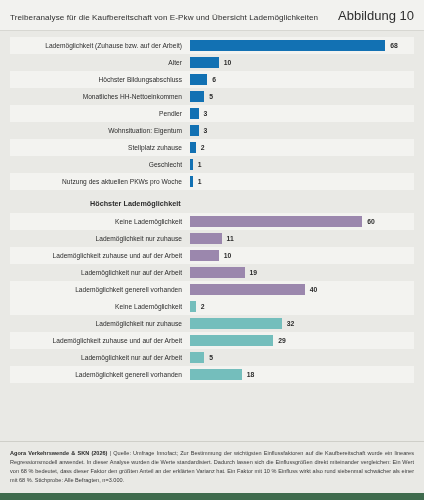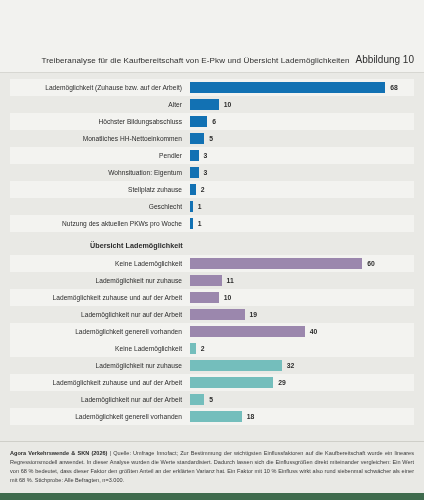--- a/index.html
+++ b/index.html
@@ -22,35 +22,34 @@
     flex-direction: column;
   }
 
   
   .header {
     background: #f2f2ef;
     border-bottom: 1px solid #d7d7d2;
     padding: 8px 10px 7px 10px;
     display: flex;
     align-items: baseline;
-    justify-content: flex-end;
+    justify-content: space-between;
     flex: 0 0 auto;
   }
   .header-title {
     font-size: 8.1px;
     color: #2e2e2e;
     letter-spacing: .01em;
     white-space: nowrap;
   }
   .header-fignum {
-    font-size: 10px;
+    font-size: 13px;
     color: #2e2e2e;
     white-space: nowrap;
     padding-left: 6px;
-    margin-top: 46px;
   }
 
   
   .body {
     flex: 1 1 auto;
     padding: 6px 10px 0 10px;
     display: flex;
     flex-direction: column;
   }
 
@@ -199,21 +198,21 @@
             <div class="row alt">
               <div class="row-label">Nutzung des aktuellen PKWs pro Woche</div>
               <div class="bar-area">
                 <div class="bar" style="background: rgb(18, 113, 179); width: 2.87px;"></div>
                 <div class="bar-value">1</div>
               </div>
             </div>
           </div>
         </div>
         <div class="section">
-          <div class="section-title">Übersicht Lademöglichkeit</div>
+          <div class="section-title">Höchster Lademöglichkeit</div>
           <div class="rows">
             <div class="row alt">
               <div class="row-label">Keine Lademöglichkeit</div>
               <div class="bar-area">
                 <div class="bar" style="background: rgb(155, 135, 173); width: 172.2px;"></div>
                 <div class="bar-value">60</div>
               </div>
             </div>
             <div class="row">
               <div class="row-label">Lademöglichkeit nur zuhause</div>

